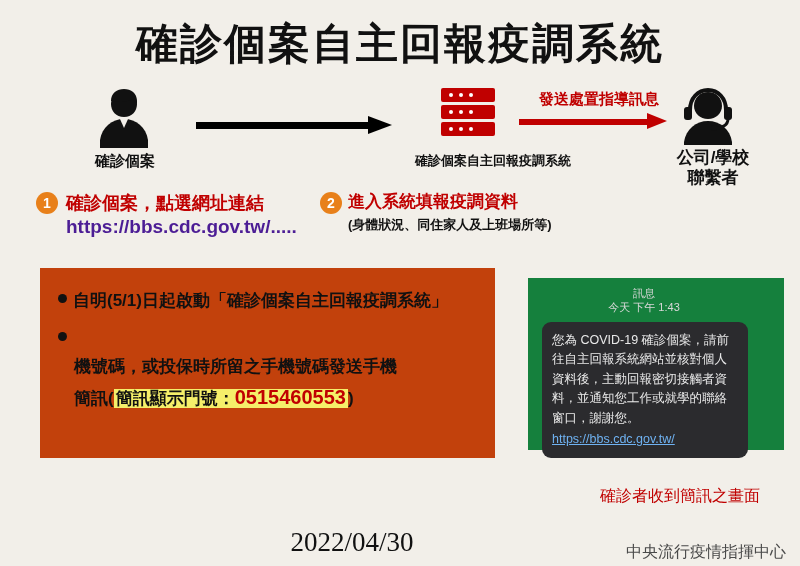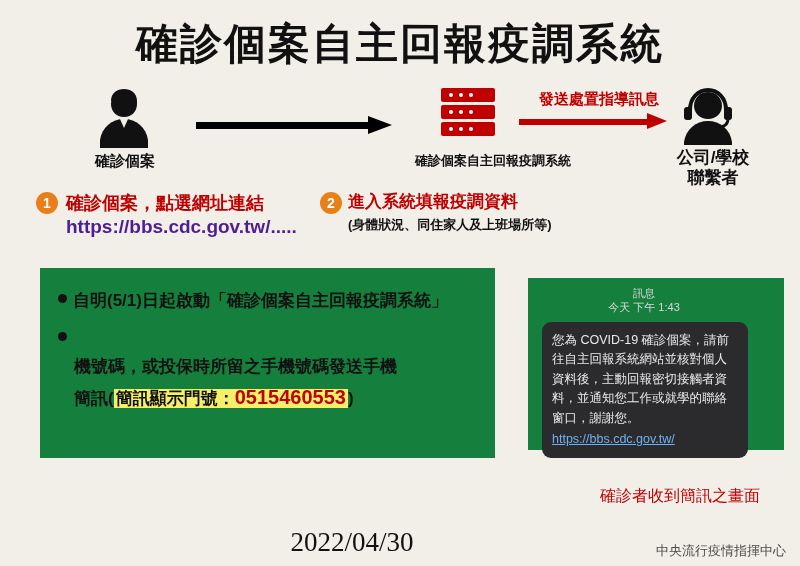--- a/index.html
+++ b/index.html
@@ -233,21 +233,21 @@
     white-space: nowrap;
   }
 
   
   .info-panel {
     position: absolute;
     left: 40px;
     top: 268px;
     width: 455px;
     height: 190px;
-    background: #15803d;
+    background: #c2410c;
   }
   .info-line {
     position: absolute;
     left: 18px;
     font-size: 17px;
     font-weight: bold;
     color: #111;
     line-height: 1.55;
   }
   .bullet {
@@ -338,21 +338,21 @@
     width: 240px;
     text-align: center;
     font-size: 27px;
     font-family: "Liberation Serif", serif;
     color: #111;
   }
   .org {
     position: absolute;
     right: 14px;
     top: 542px;
-    font-size: 13px;
+    font-size: 16px;
     color: #4a4a4a;
   }
 </style>
 </head>
 <body>
 
 <div class="page">
 
   <div class="title">確診個案自主回報疫調系統</div>
 

